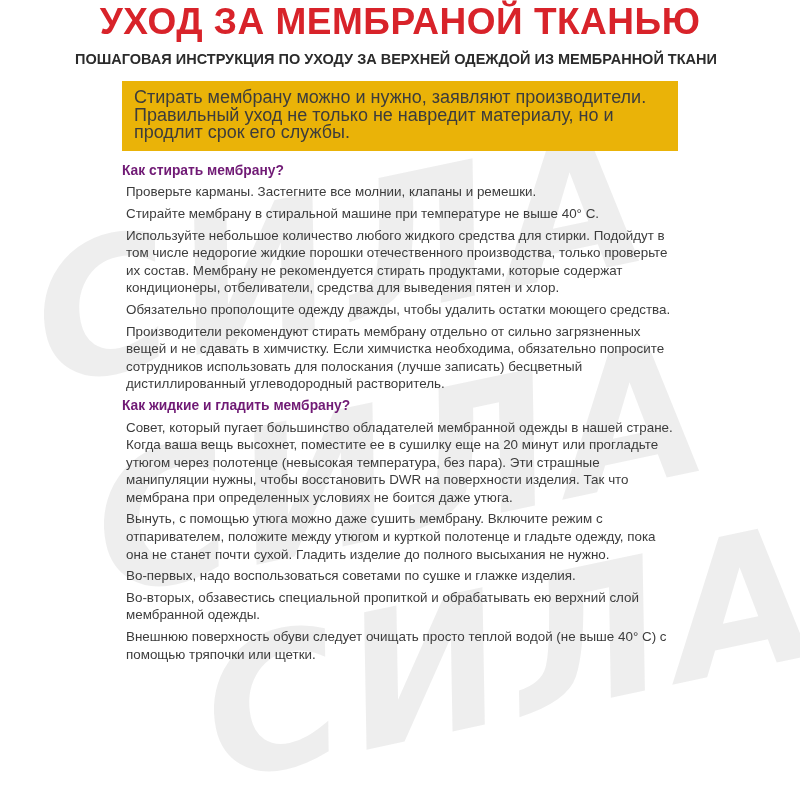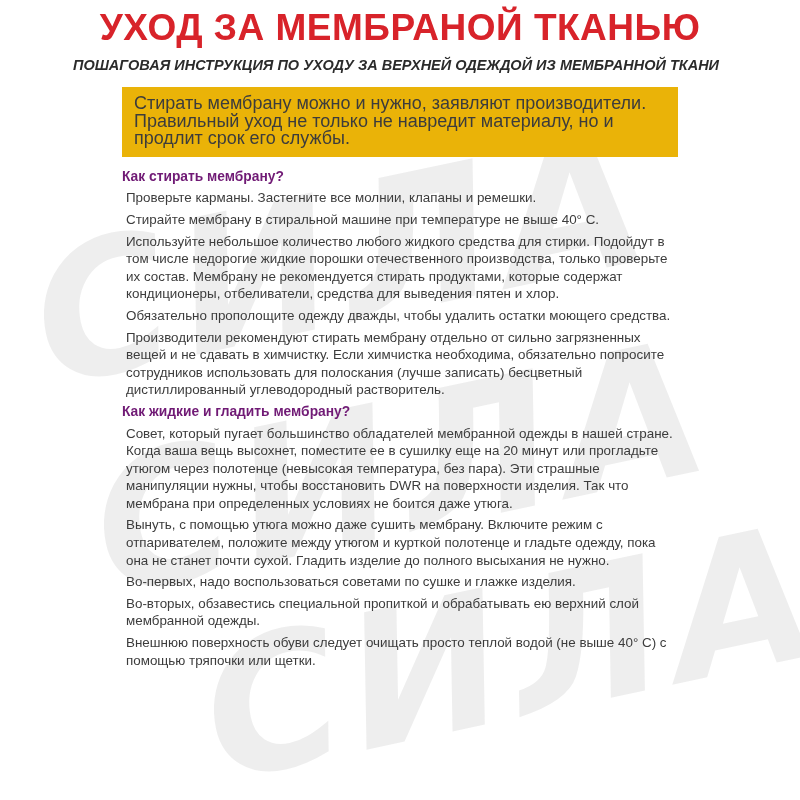--- a/index.html
+++ b/index.html
@@ -31,36 +31,35 @@
     pointer-events: none;
   }
   .wm-1 { left: 30px;  top: 150px; }
   .wm-2 { left: 90px;  top: 360px; }
   .wm-3 { left: 200px; top: 545px; }
 
   .content { position: relative; z-index: 1; }
 
   .title {
     margin: 0;
-    padding-top: 8px;
+    padding-top: 2px;
     text-align: center;
     color: #d8232a;
     font-weight: 800;
     font-size: 37px;
     line-height: 40px;
     letter-spacing: 0.5px;
   }
   .subtitle {
     margin: 9px 8px 0 0;
     text-align: center;
     color: #2b2b2b;
     font-weight: 700;
     font-size: 14.5px;
     line-height: 17px;
-    font-style: italic;
   }
 
   .intro-box {
     width: 556px;
     margin: 13px auto 0 auto;
     box-sizing: border-box;
     background: #eab308;
     padding: 8px 12px 9px 12px;
     color: #3c3c3c;
     font-size: 18px;

